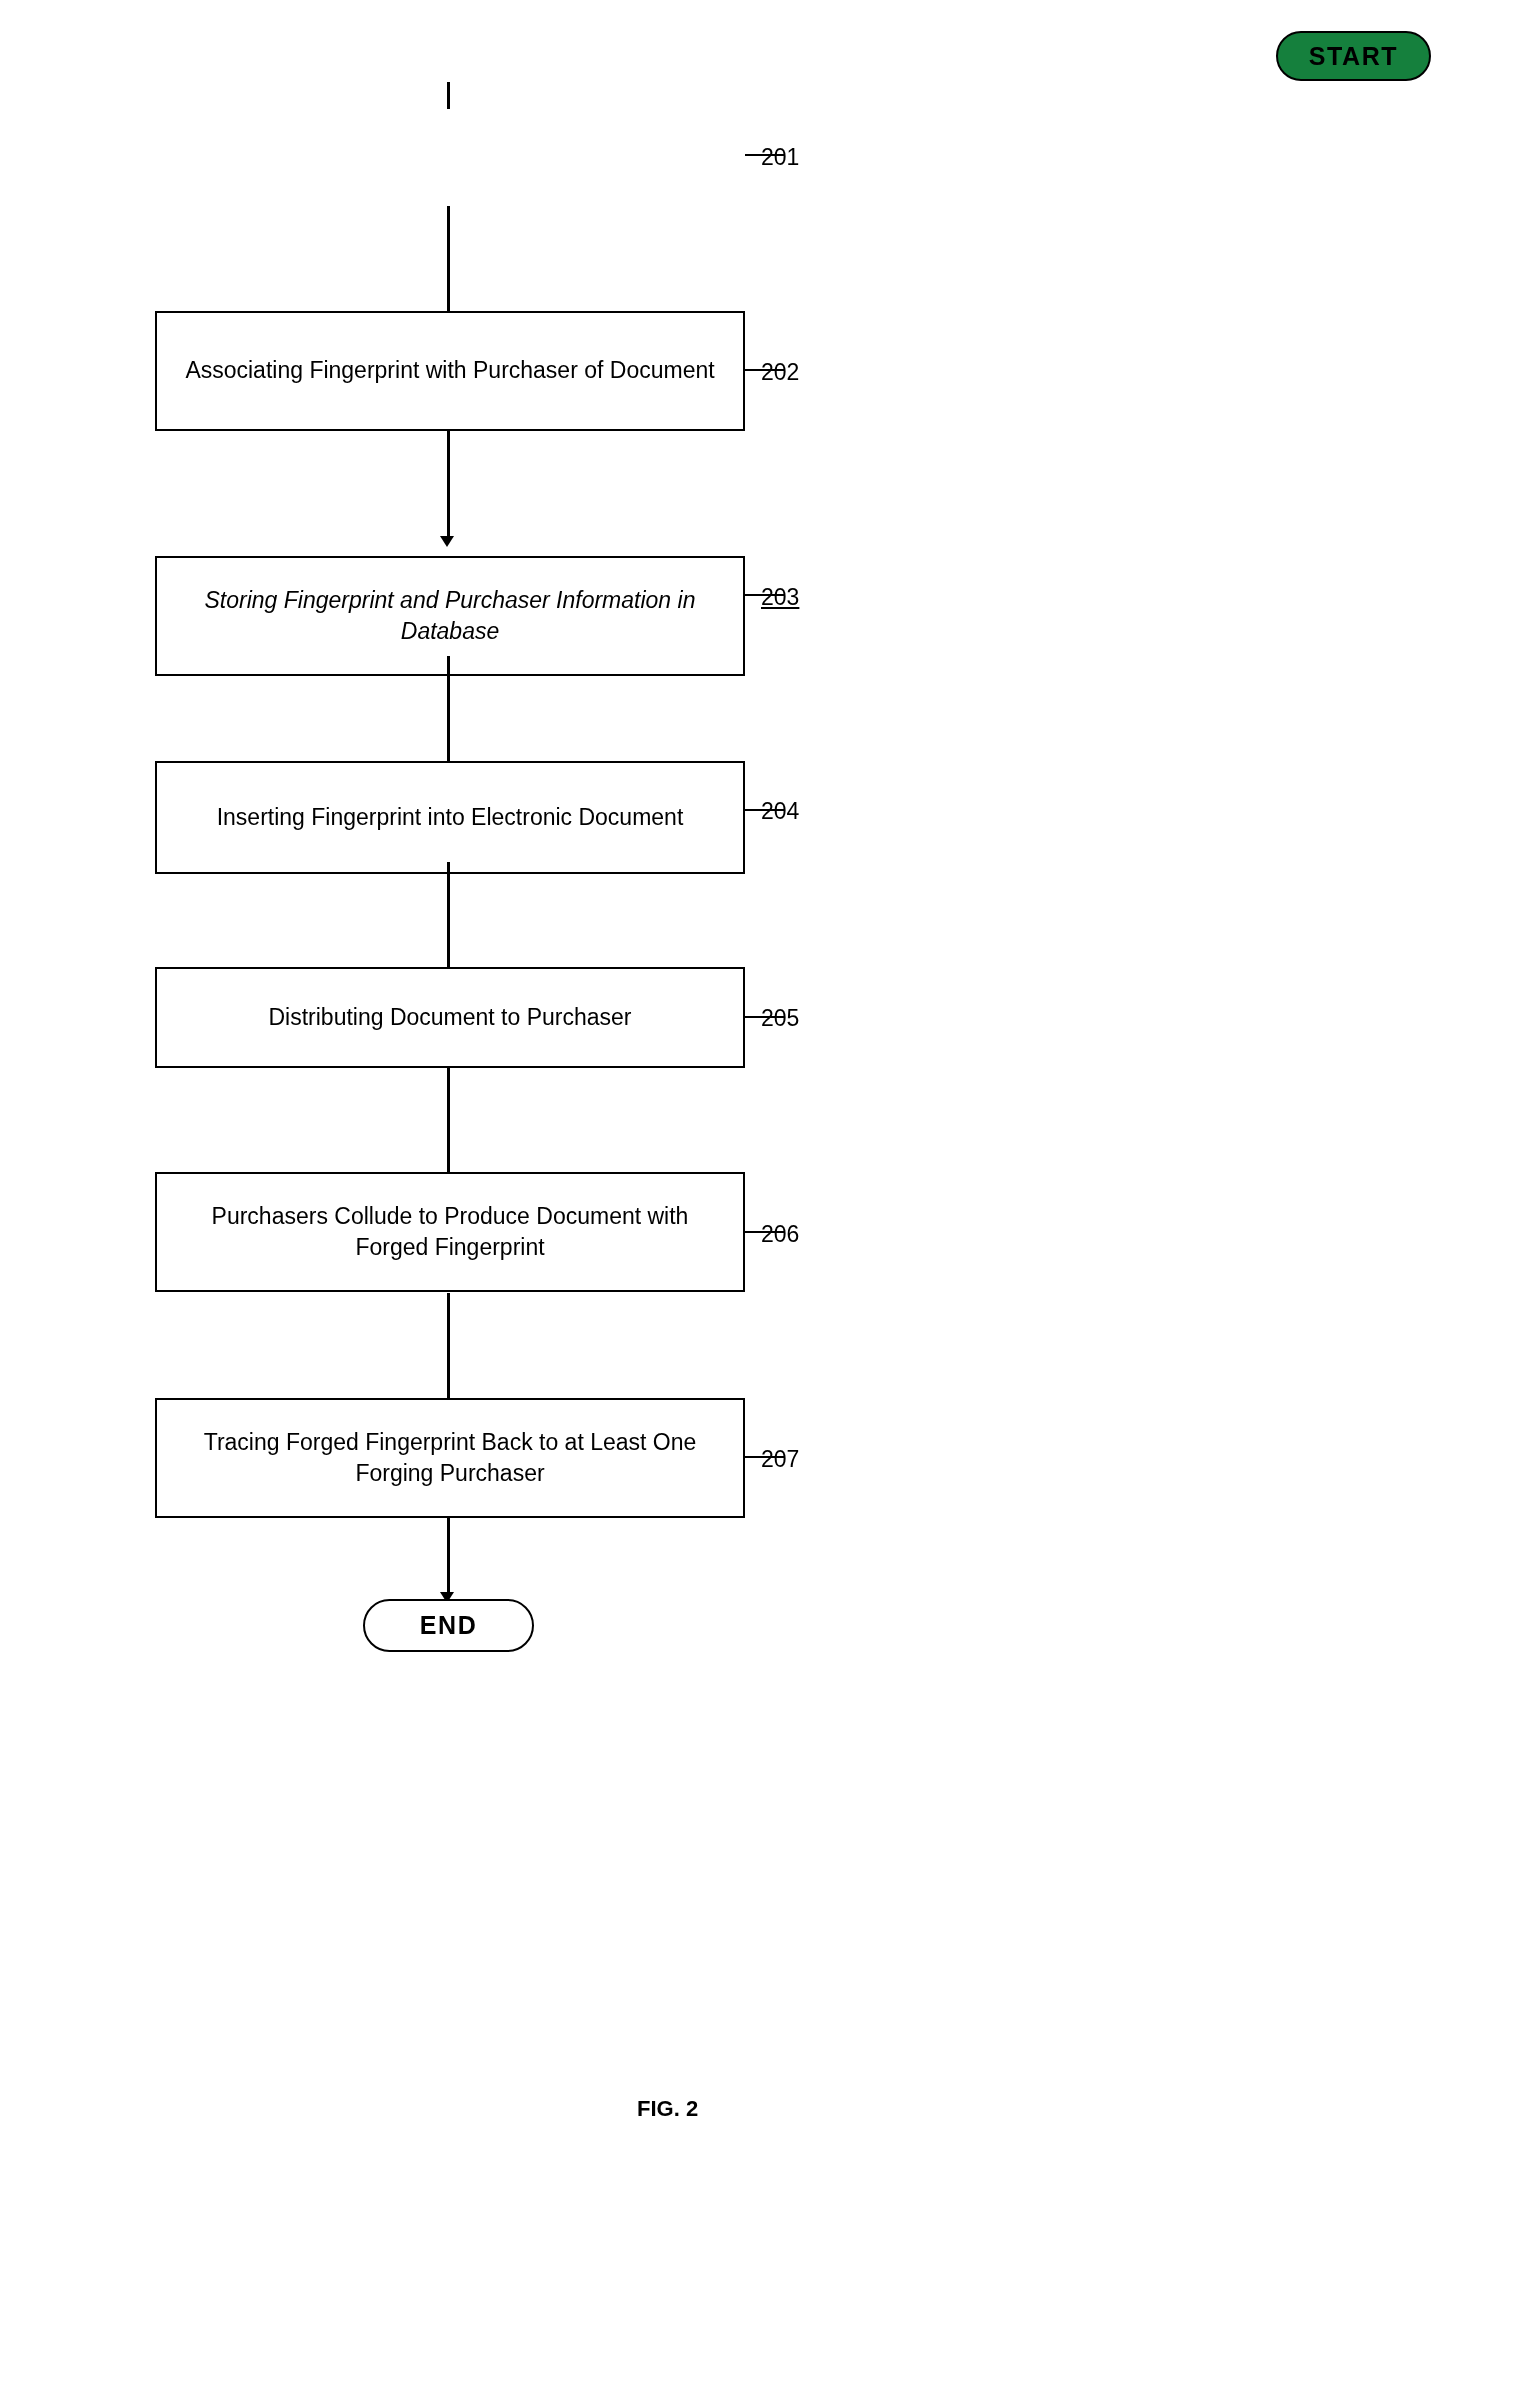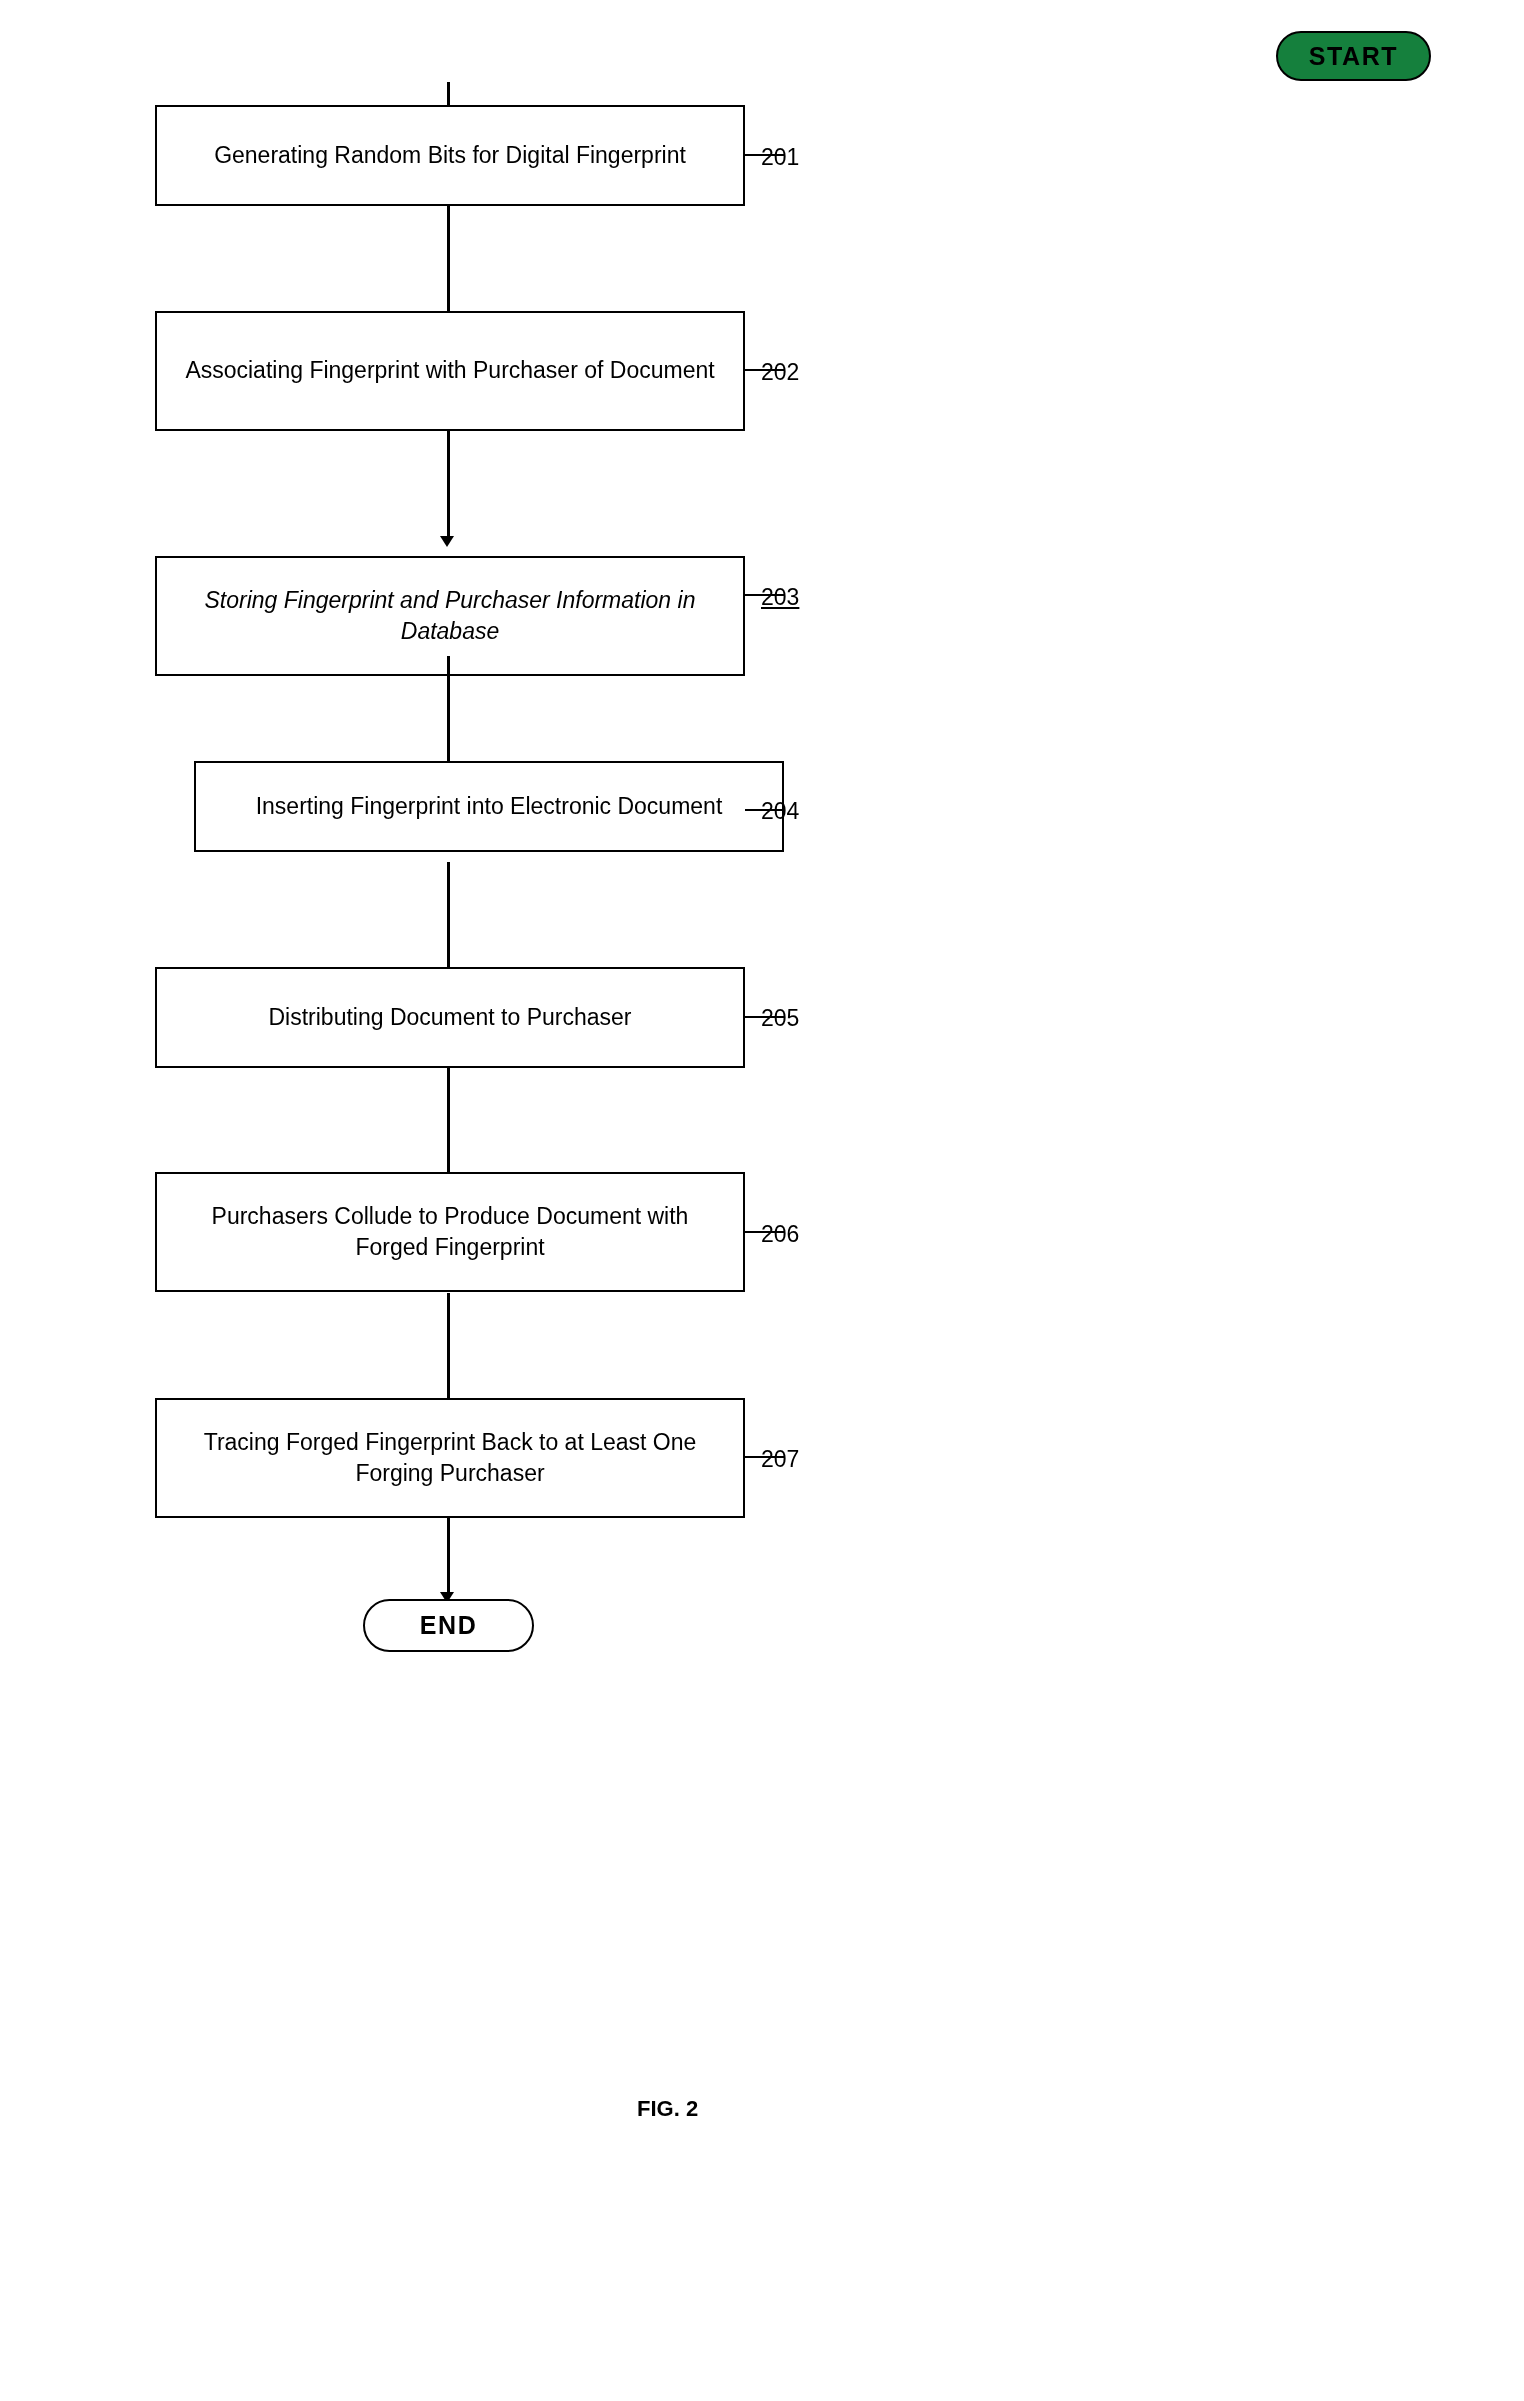--- a/index.html
+++ b/index.html
@@ -111,23 +111,20 @@
 <body>
 
 <div class="diagram-container">
 
   <div class="start-terminal">
     <span>START</span>
   </div>
 
   <div style="position:absolute; top:82px; left:447px; width:3.1px; height:27px; background:#000;"></div>
 
-  <div class="flow-box" style="top:105px; height:101px;">
-    <span>Generating Random Bits for Digital Fingerprint</span>
-  </div>
 
   <div class="step-label" style="top:144px; left:761px;">
     <span>201</span>
   </div>
 
   <div style="position:absolute; top:154px; left:745px; width:39px; height:2.3px; background:#000;"></div>
 
   <div style="position:absolute; top:206px; left:447px; width:3.1px; height:109px; background:#000;"></div>
 
   <div class="arrow-down" style="top:311px; left:440px;"></div>
@@ -153,21 +150,21 @@
   <div class="step-label" style="top:584px; left:761px;text-decoration:underline;">
     <span>203</span>
   </div>
 
   <div style="position:absolute; top:594px; left:745px; width:39px; height:2.3px; background:#000;"></div>
 
   <div style="position:absolute; top:656px; left:447px; width:3.1px; height:109px; background:#000;"></div>
 
   <div class="arrow-down" style="top:761px; left:440px;"></div>
 
-  <div class="flow-box" style="top:761px; height:91px;margin-left:39px;">
+  <div class="flow-box" style="top:761px; height:113px;">
     <span>Inserting Fingerprint into Electronic Document</span>
   </div>
 
   <div class="step-label" style="top:798px; left:761px;">
     <span>204</span>
   </div>
 
   <div style="position:absolute; top:809px; left:745px; width:39px; height:2.3px; background:#000;"></div>
 
   <div style="position:absolute; top:862px; left:447px; width:3.1px; height:109px; background:#000;"></div>

